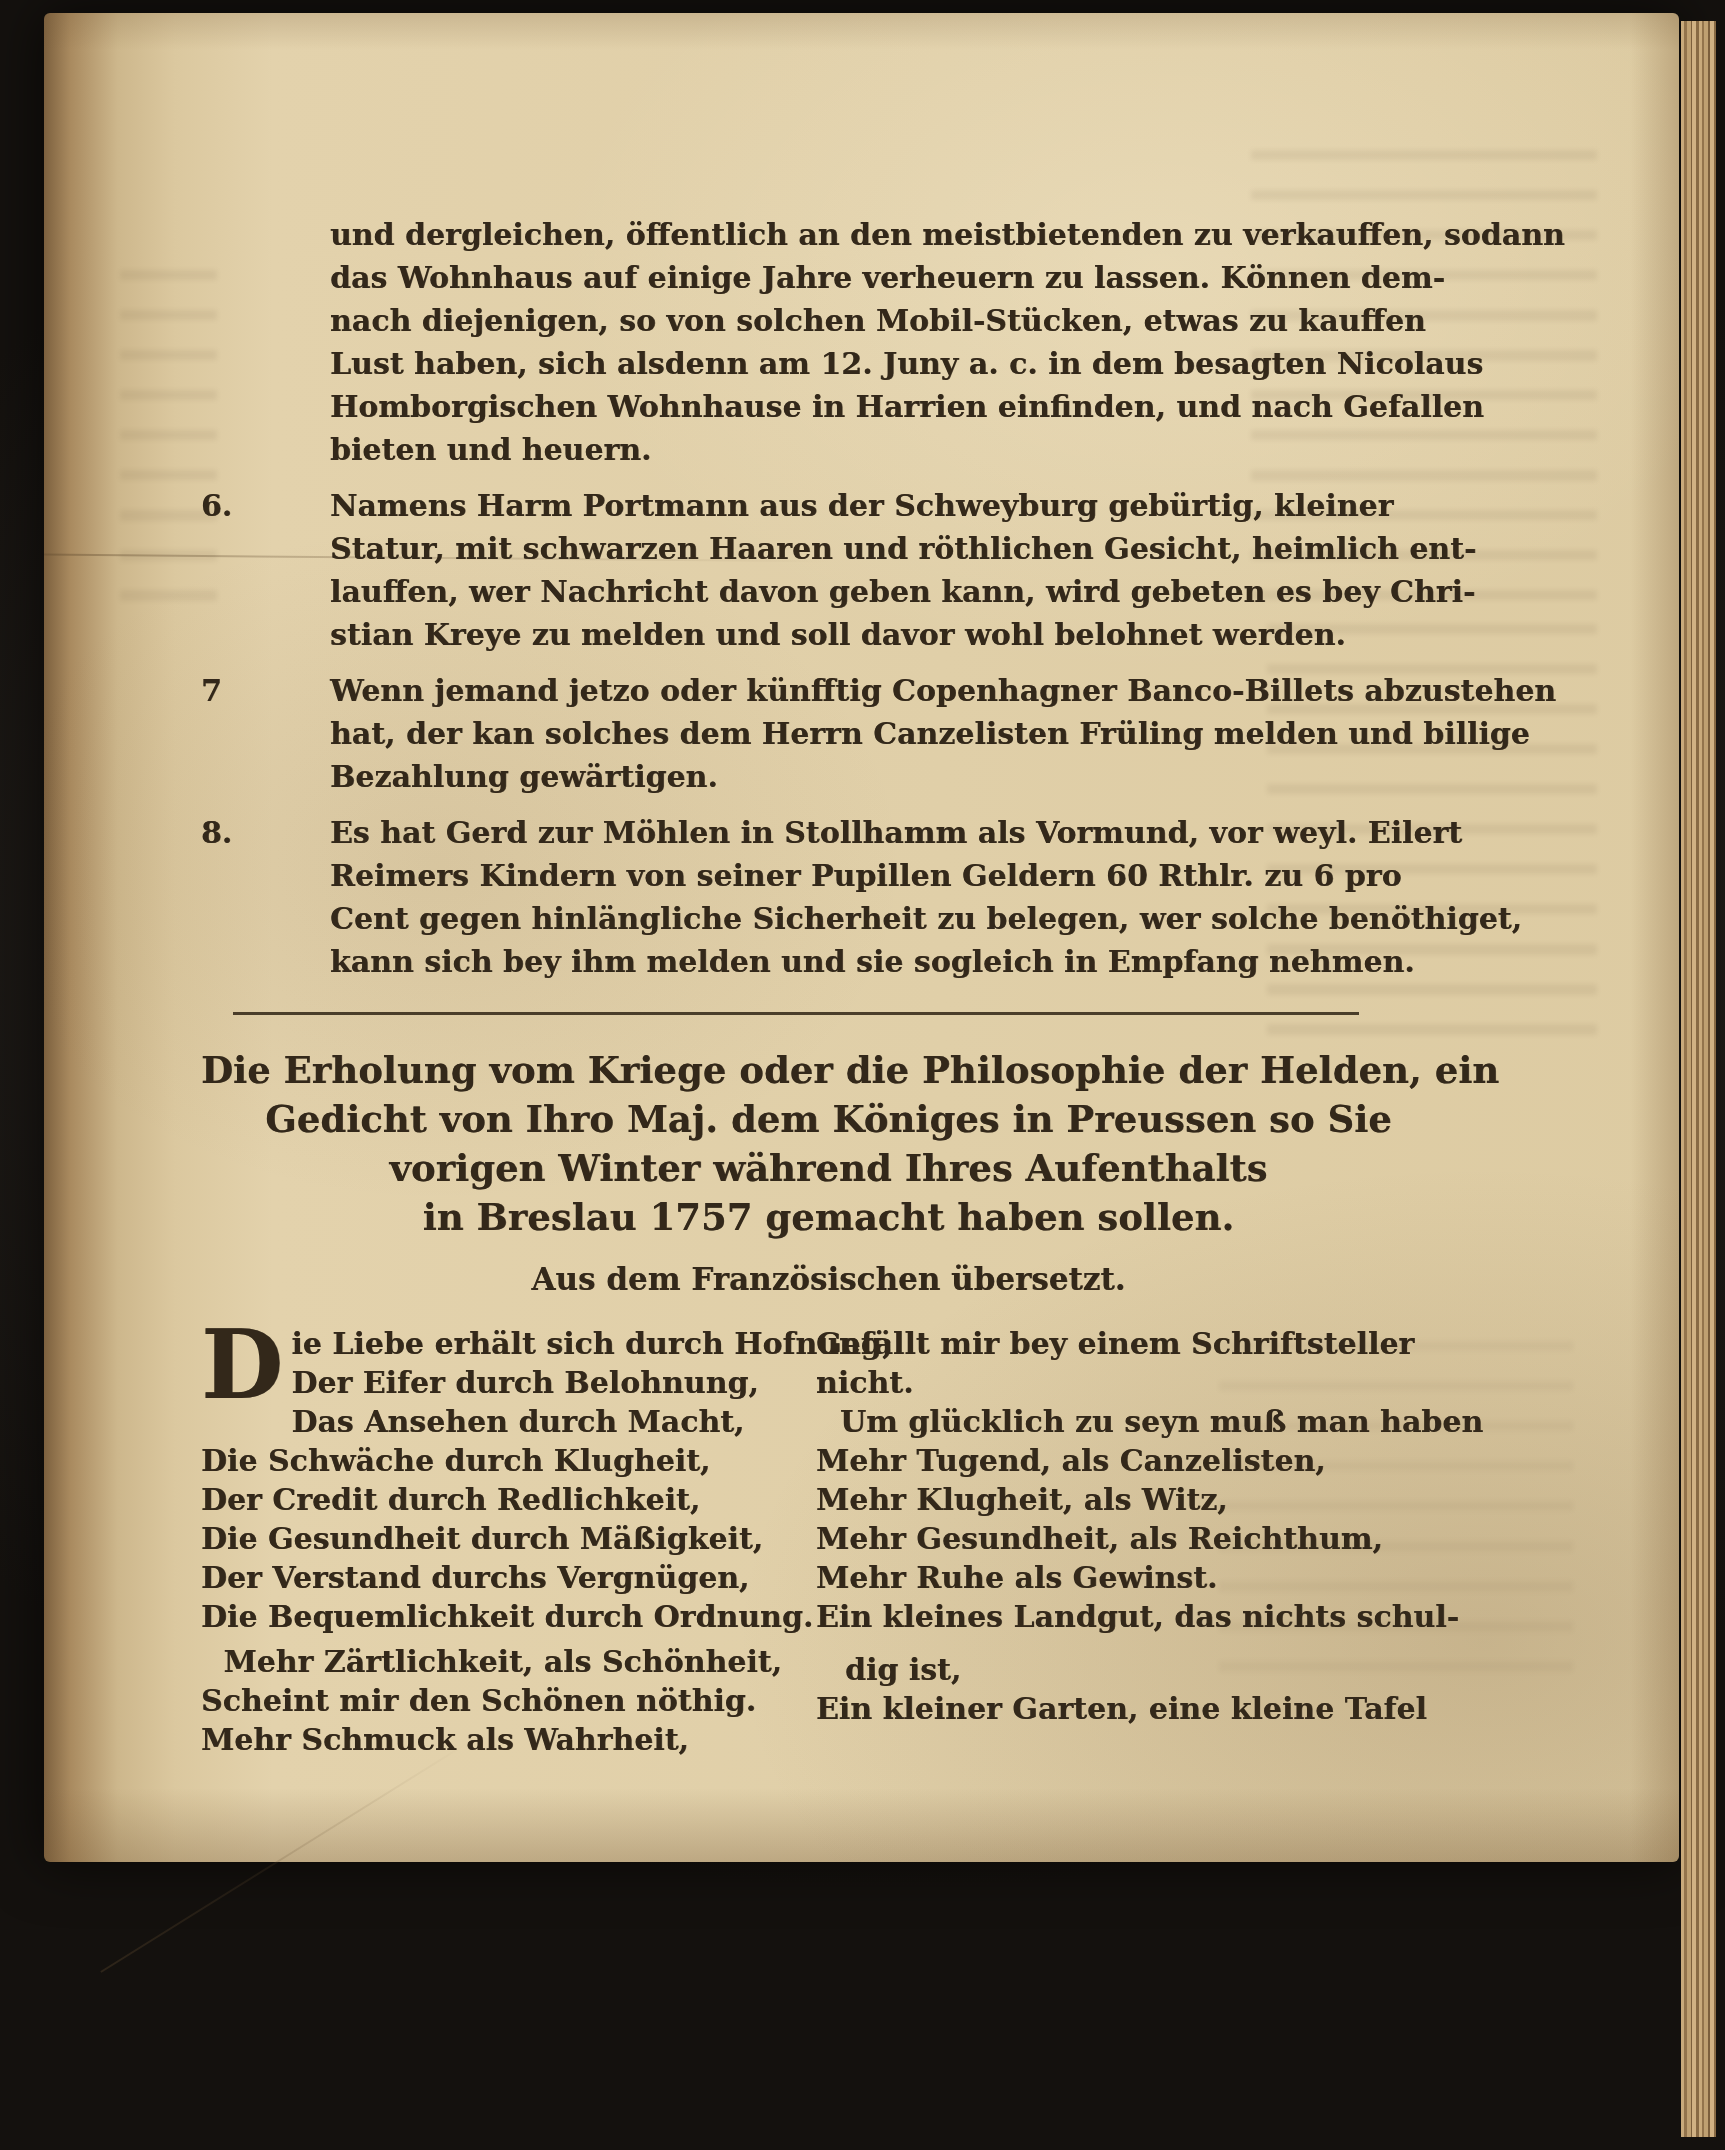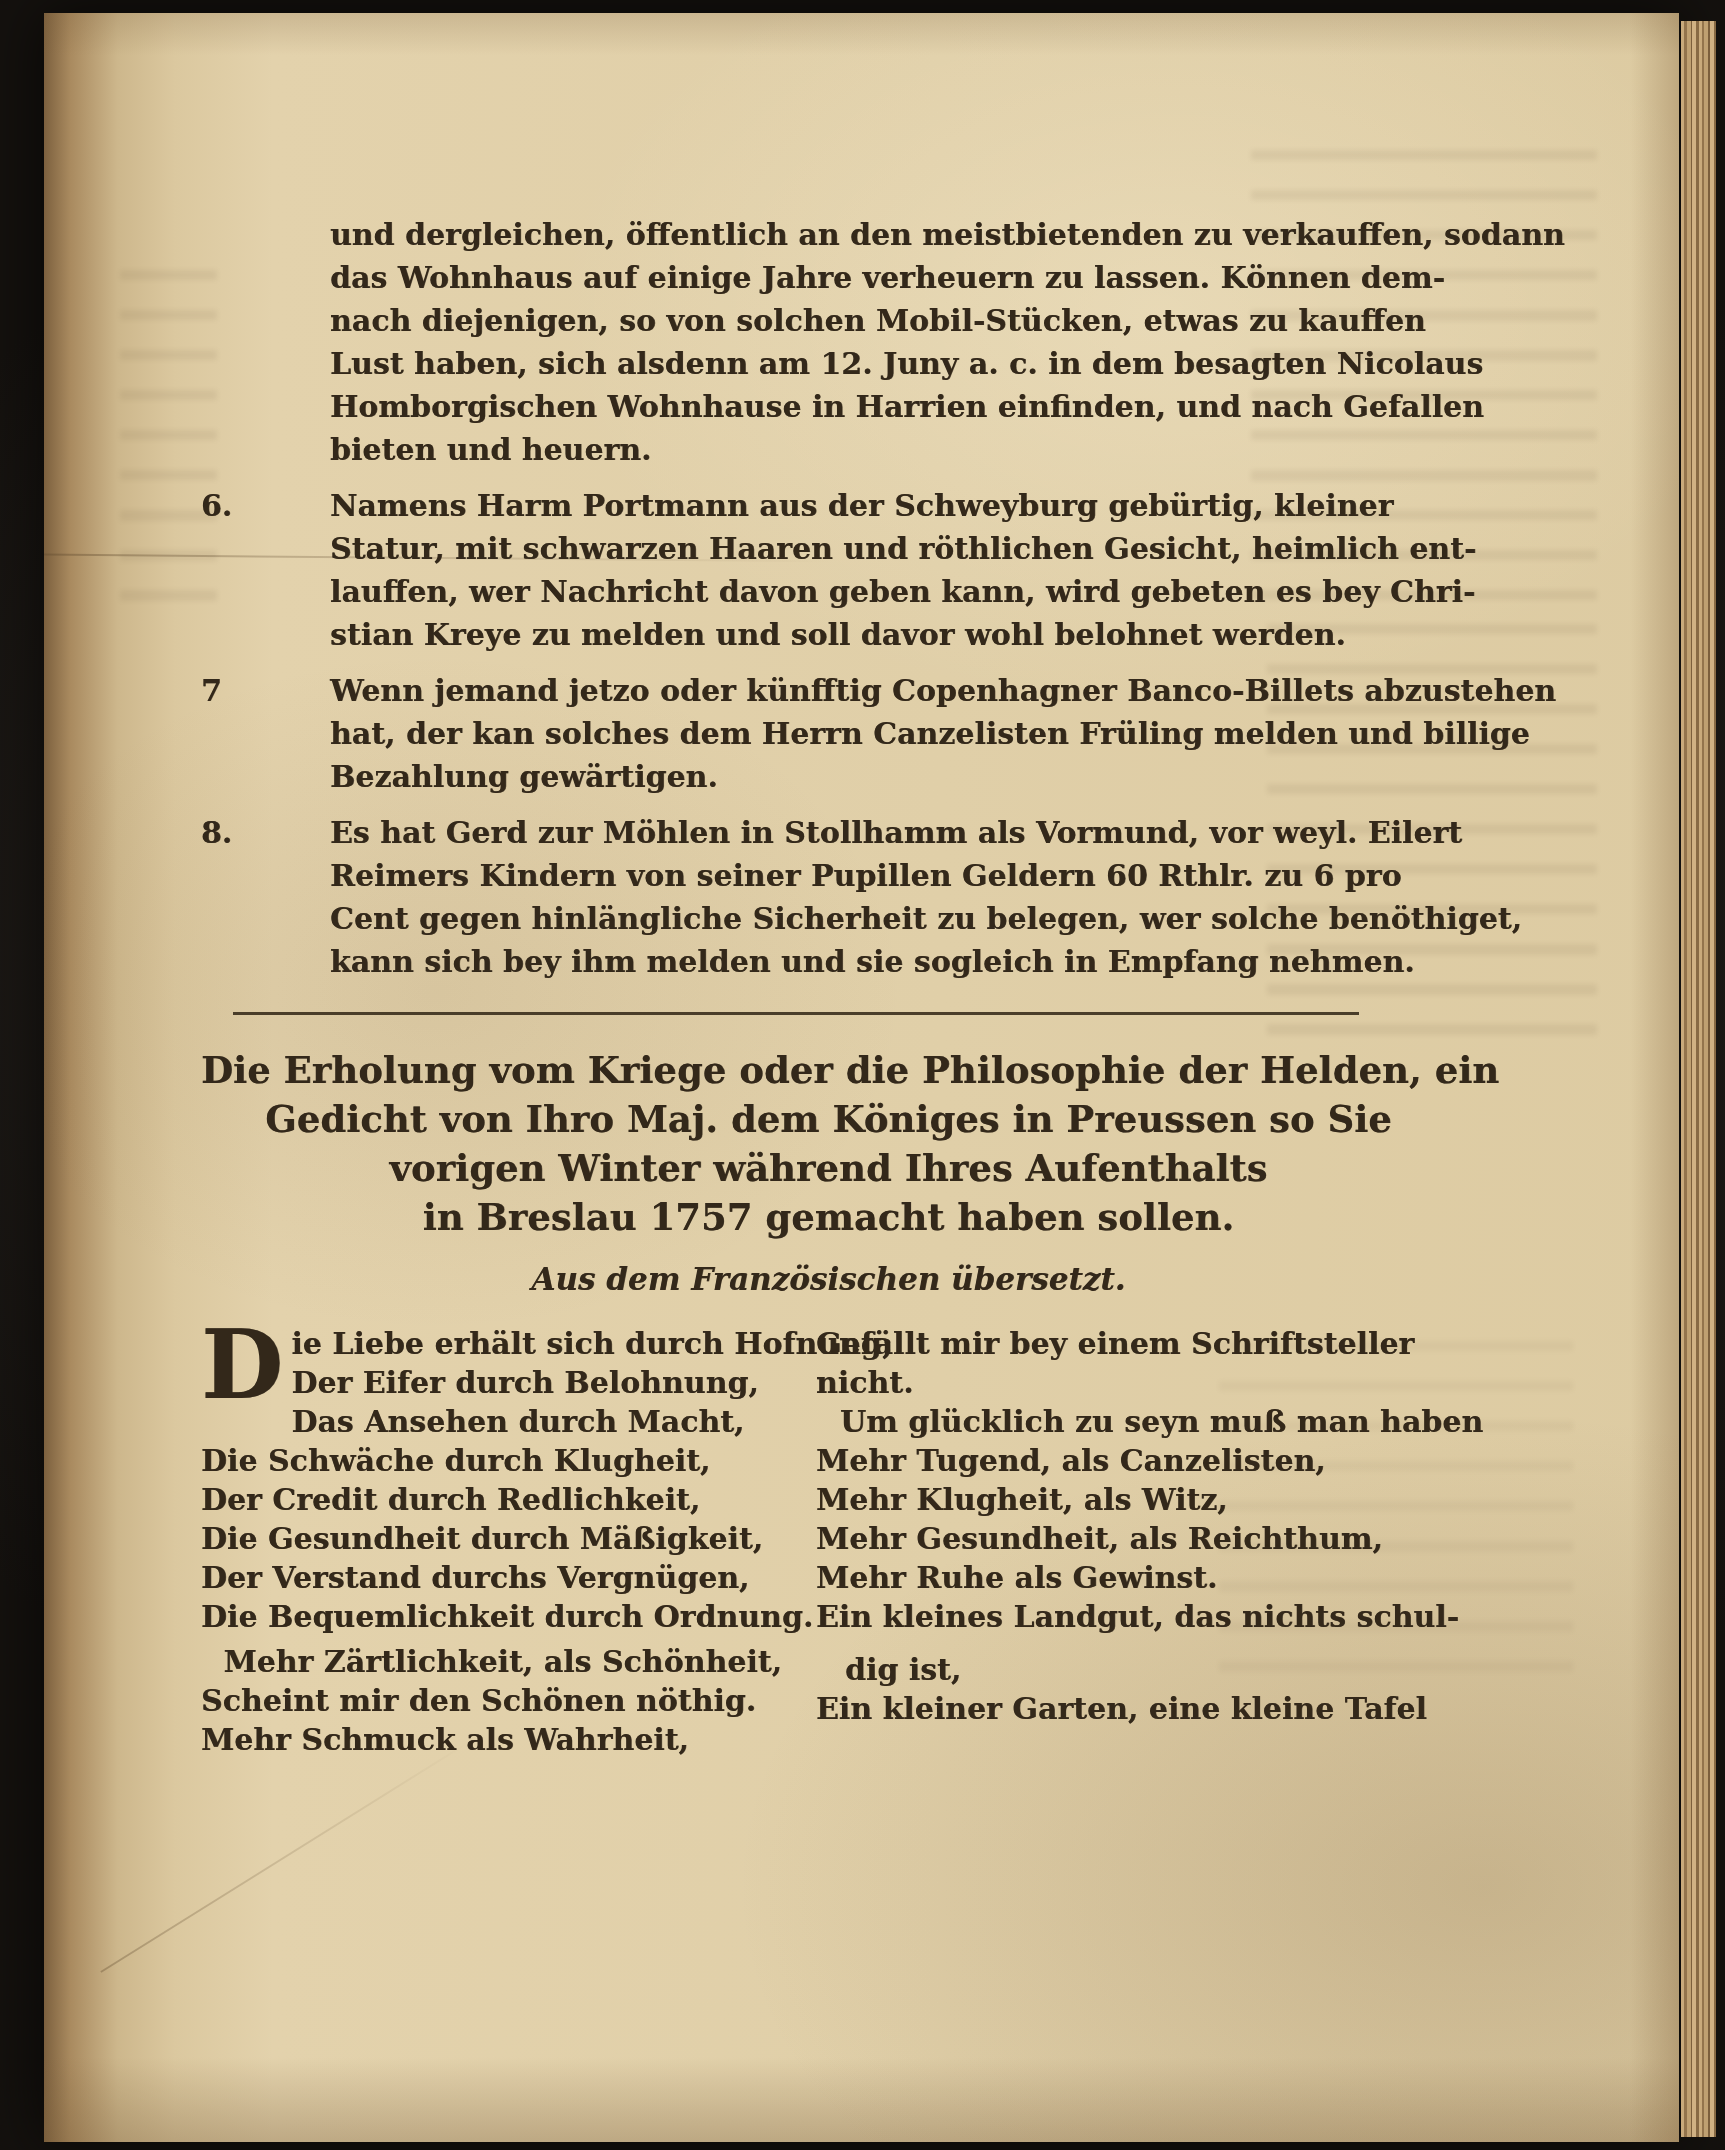--- a/index.html
+++ b/index.html
@@ -3,30 +3,31 @@
 <meta charset="utf-8">
 <style>
   html,body{margin:0;padding:0;}
   body{
     width:1726px;height:2151px;position:relative;overflow:hidden;
     background:radial-gradient(1368px 1046px at 52% 45%, #2c2824, #14110e 88%);
     font-family:"DejaVu Serif","Liberation Serif",serif;
   }
   
   .page{
-    position:absolute;left:44px;top:13px;width:1635px;height:2129px;
+    position:absolute;left:44px;top:13px;width:1635px;height:1849px;
     background:
       radial-gradient(966px 644px at 68% 14%, rgba(255,246,222,.28), transparent 62%),
       radial-gradient(724px 523px at 24% 46%, rgba(118,90,52,.10), transparent 65%),
       radial-gradient(1207px 764px at 88% 88%, rgba(108,80,46,.20), transparent 62%),
       linear-gradient(270deg, rgba(140,110,70,.38) 0%, rgba(140,110,70,0) 3%),
       linear-gradient(0deg, rgba(118,90,55,.34) 0%, rgba(118,90,55,0) 4%),
       linear-gradient(180deg, rgba(118,90,55,.22) 0%, rgba(118,90,55,0) 2%),
       linear-gradient(90deg, #7c603e 0%, #a98a5f 1.6%, #cdb78c 4.5%, #dbc89f 8%, #e3d2ac 14%, #e0cfa8 55%, #ddcba2 100%);
     box-shadow:0 0 56px rgba(0,0,0,.65);
+    border-radius:6px;
   }
   
   .page-edges{
     position:absolute;left:1681px;top:21px;width:35px;height:2116px;
     background:repeating-linear-gradient(90deg,
       #c9aa7b 0 3.2px,#93744c 3.2px 5.6px,#bfa071 5.6px 9.7px,
       #7c5f3c 9.7px 11.3px,#d0b183 11.3px 15.3px,#886a44 15.3px 17.7px);
   }
   
   .bleed{position:absolute;opacity:.13;filter:blur(2.4px);
@@ -46,21 +47,21 @@
     color:#33281a;font-size:30px;line-height:43px;font-weight:700;
     text-shadow:0.4px 0 0 rgba(51,40,26,.65);
   }
   .line{white-space:nowrap;}
   .notice-intro{padding-left:129px;}
   .notice-item{position:relative;padding-left:129px;margin-top:13px;}
   .item-number{position:absolute;left:0;top:0;}
   .divider{width:1126px;margin:29px 0 0 32px;border:0;border-top:3.2px solid rgba(48,36,20,.85);}
   .heading{margin-top:31px;font-size:37px;}
   .heading .line{text-align:center;line-height:49px;}
-  .subheading{margin-top:16px;text-align:center;font-size:31px;font-style:italic;}
+  .subheading{margin-top:16px;text-align:center;font-size:31px;}
   .poem{display:flex;margin-top:22.5px;}
   .poem .line{line-height:39px;}
   .poem-left{width:567px;}
   .poem-right{width:636px;margin-left:48px;}
   .dropcap{float:left;font-size:95px;line-height:76px;padding:3.2px 8px 0 0;}
   .poem-left .line:nth-child(9){margin-top:6px;text-indent:22.5px;}
   .poem-right .line:nth-child(2){text-align:left;padding-right:145px;}
   .poem-right .line:nth-child(3){text-indent:24px;}
   .poem-right .line:nth-child(9){margin-top:14.5px;text-indent:29px;}
   .poem-right .line:nth-child(10){text-align:right;padding-right:105px;}

